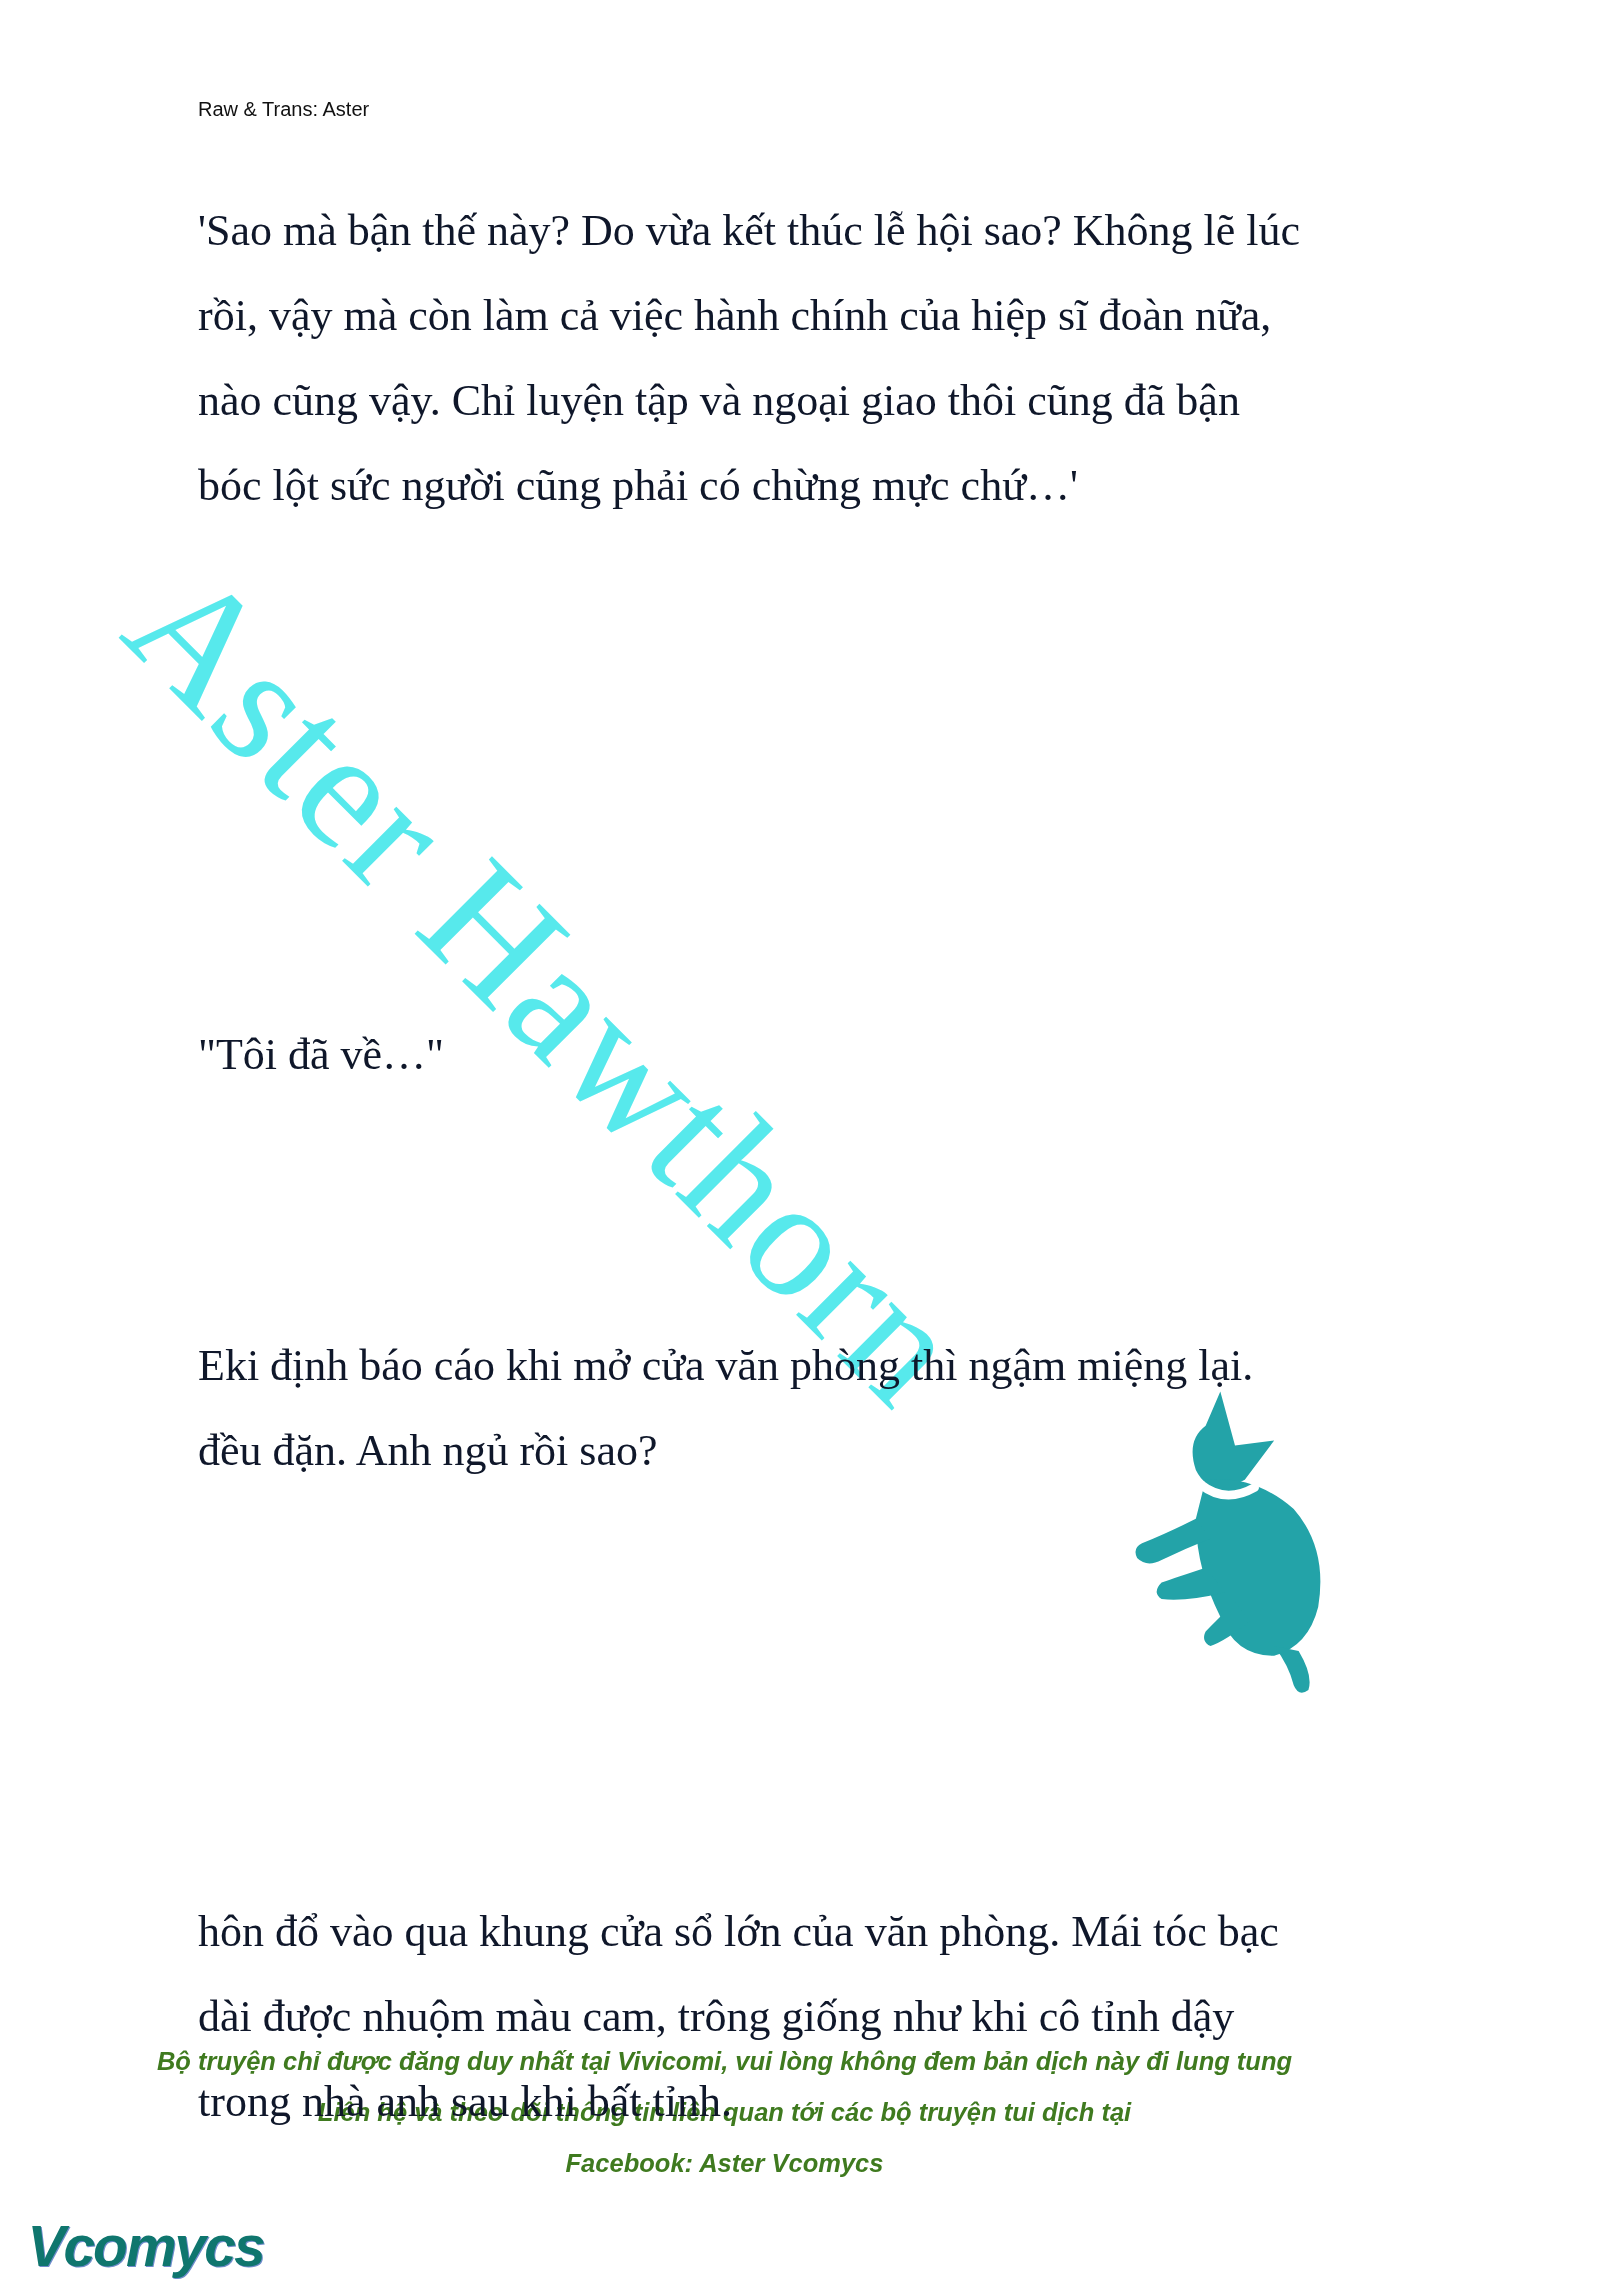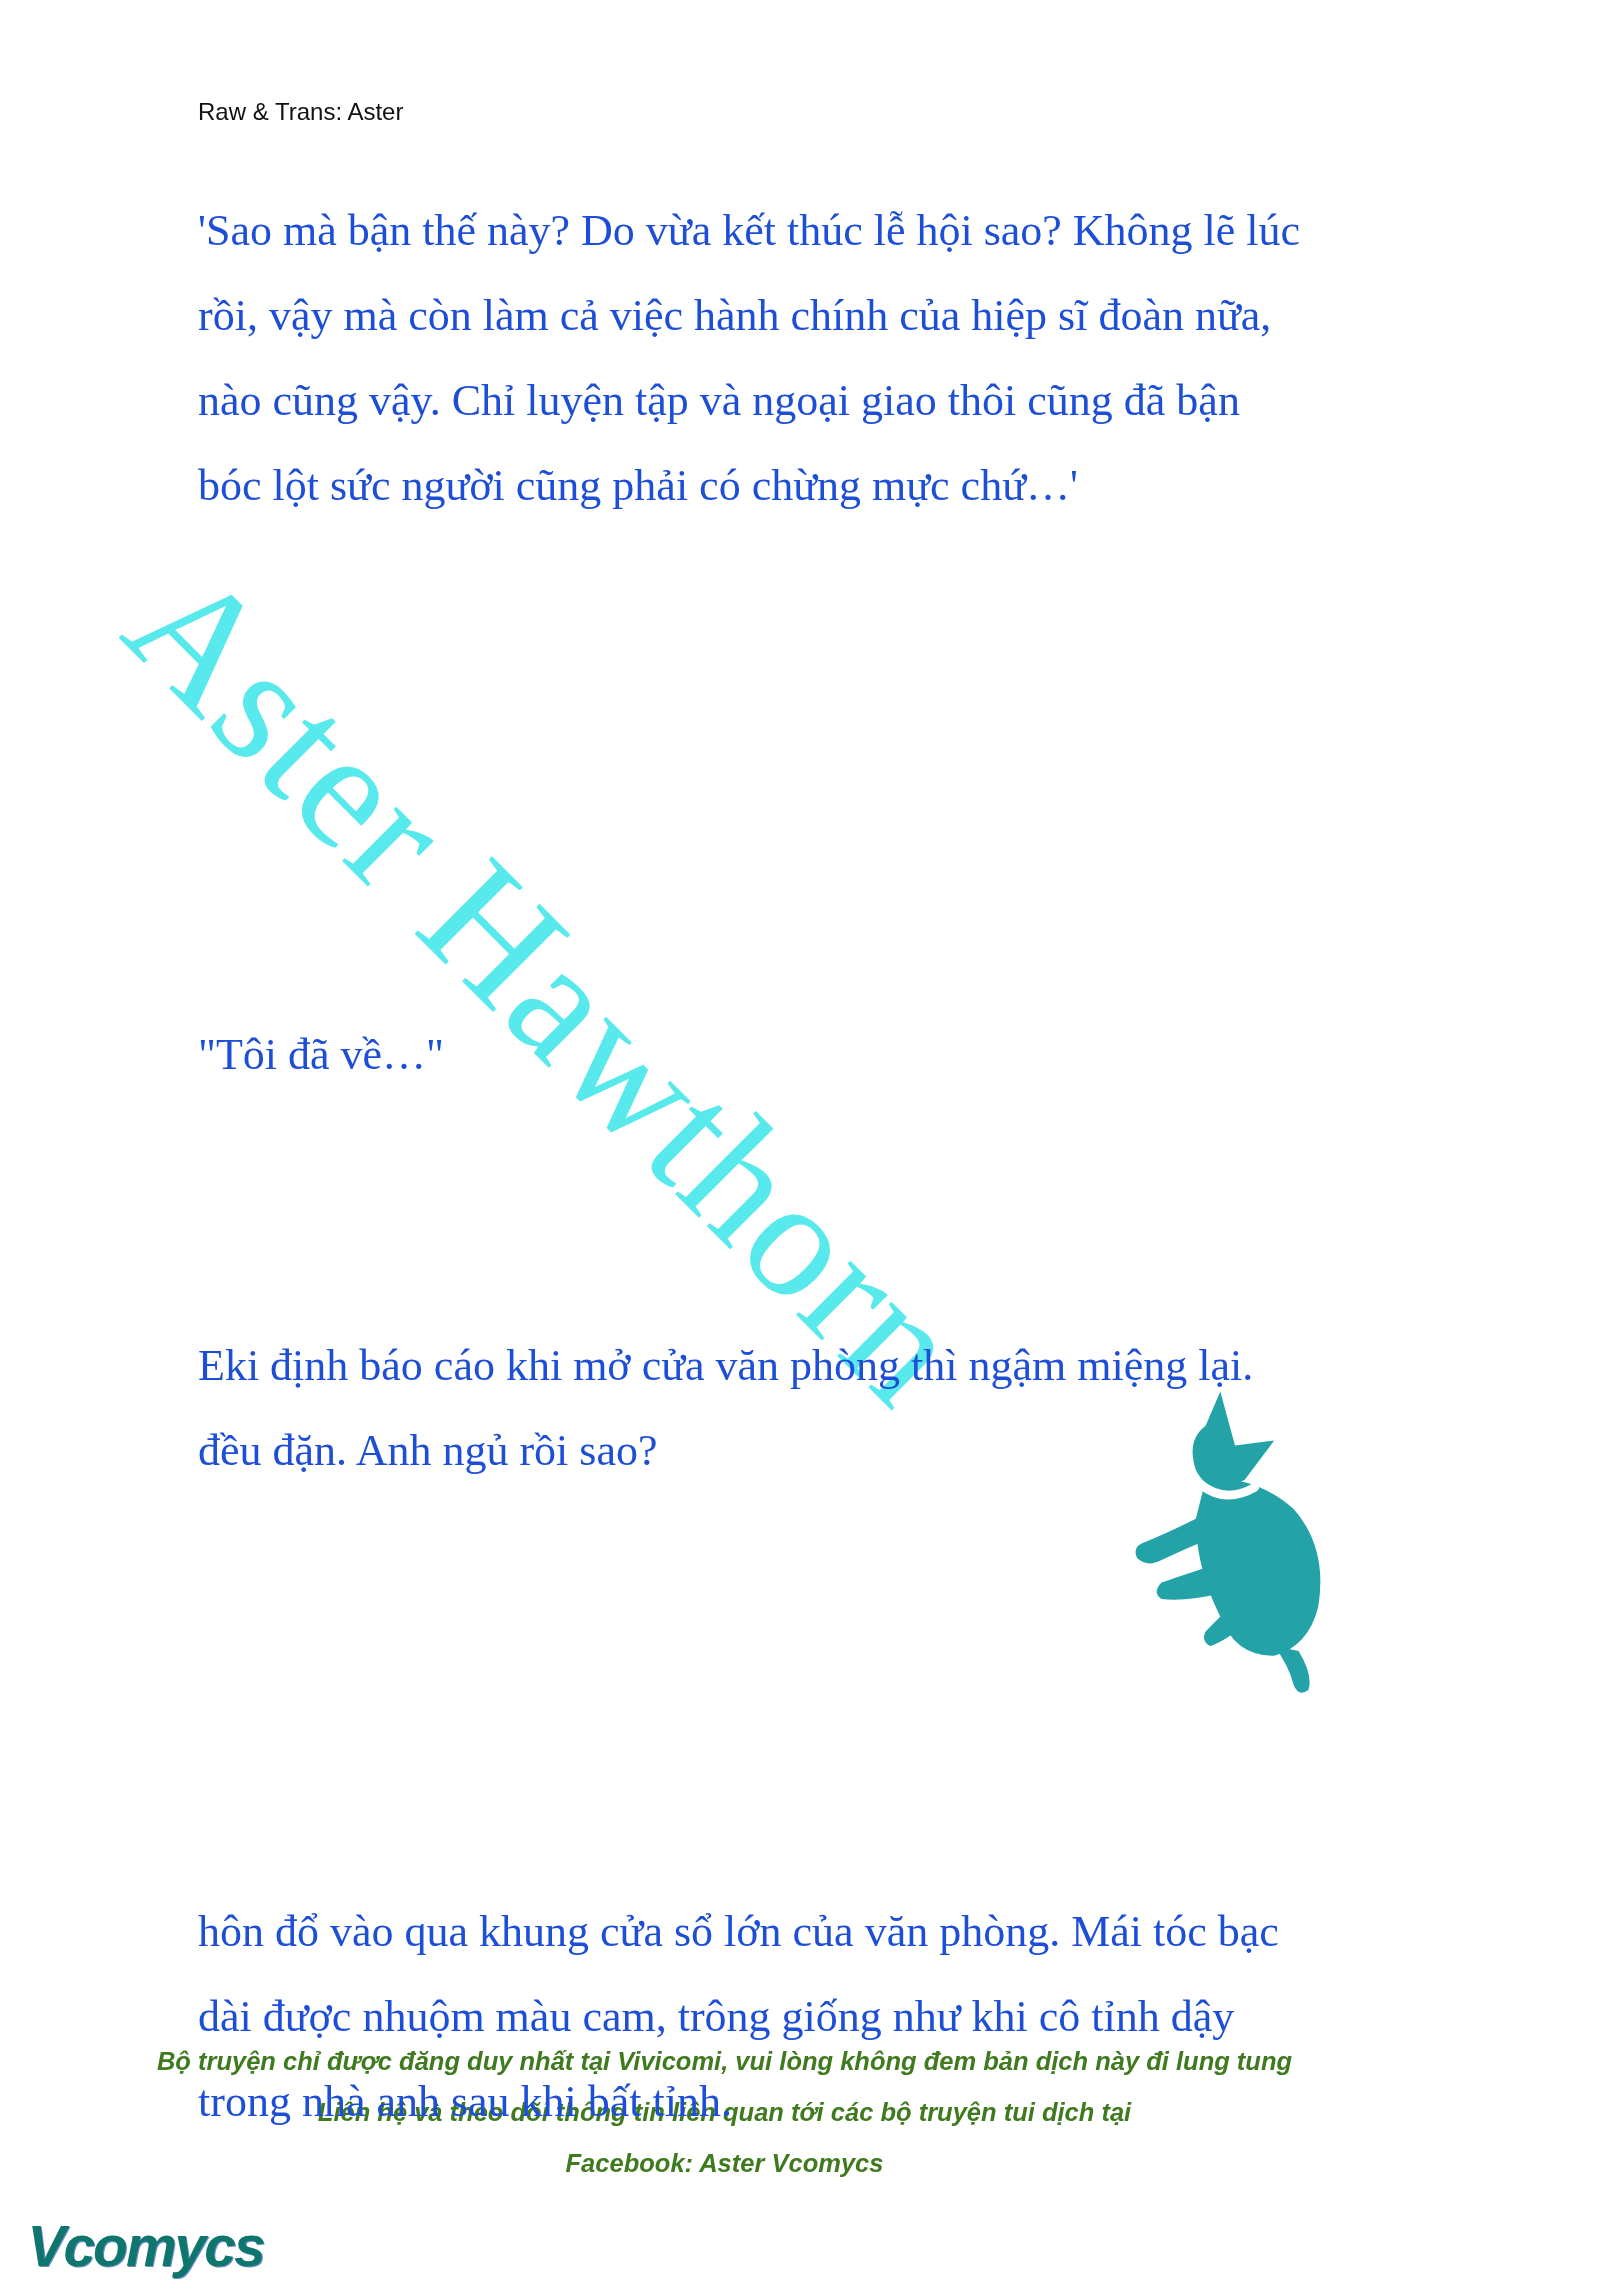--- a/index.html
+++ b/index.html
@@ -1,23 +1,23 @@
 <!DOCTYPE html>
 <html><head>
 <meta charset="utf-8">
 <style>
   html, body { margin:0; padding:0; background:#ffffff; }
   body { width:1621px; height:2293px; position:relative; overflow:hidden; }
   .header {
     position:absolute; left:198px; top:98px;
-    font-family:"Liberation Sans", sans-serif; font-size:24px; color:#111;
+    font-family:"Liberation Sans", sans-serif; font-size:20px; color:#111;
   }
   .body-text {
     position:absolute; left:198px; width:1264px;
-    font-family:"Liberation Serif", serif; font-size:44px; color:#1d4ed8;
+    font-family:"Liberation Serif", serif; font-size:44px; color:#0f172a;
     line-height:85px; white-space:nowrap;
   }
   .line { display:block; height:85px; }
   .watermark {
     position:absolute; left:225px; top:529px;
     font-family:"Liberation Serif", serif; font-size:167px; color:#4fe8ec;
     opacity:0.95; white-space:nowrap;
     transform-origin:0 0; transform:rotate(45deg);
     letter-spacing:2px; z-index:1; pointer-events:none;
   }

